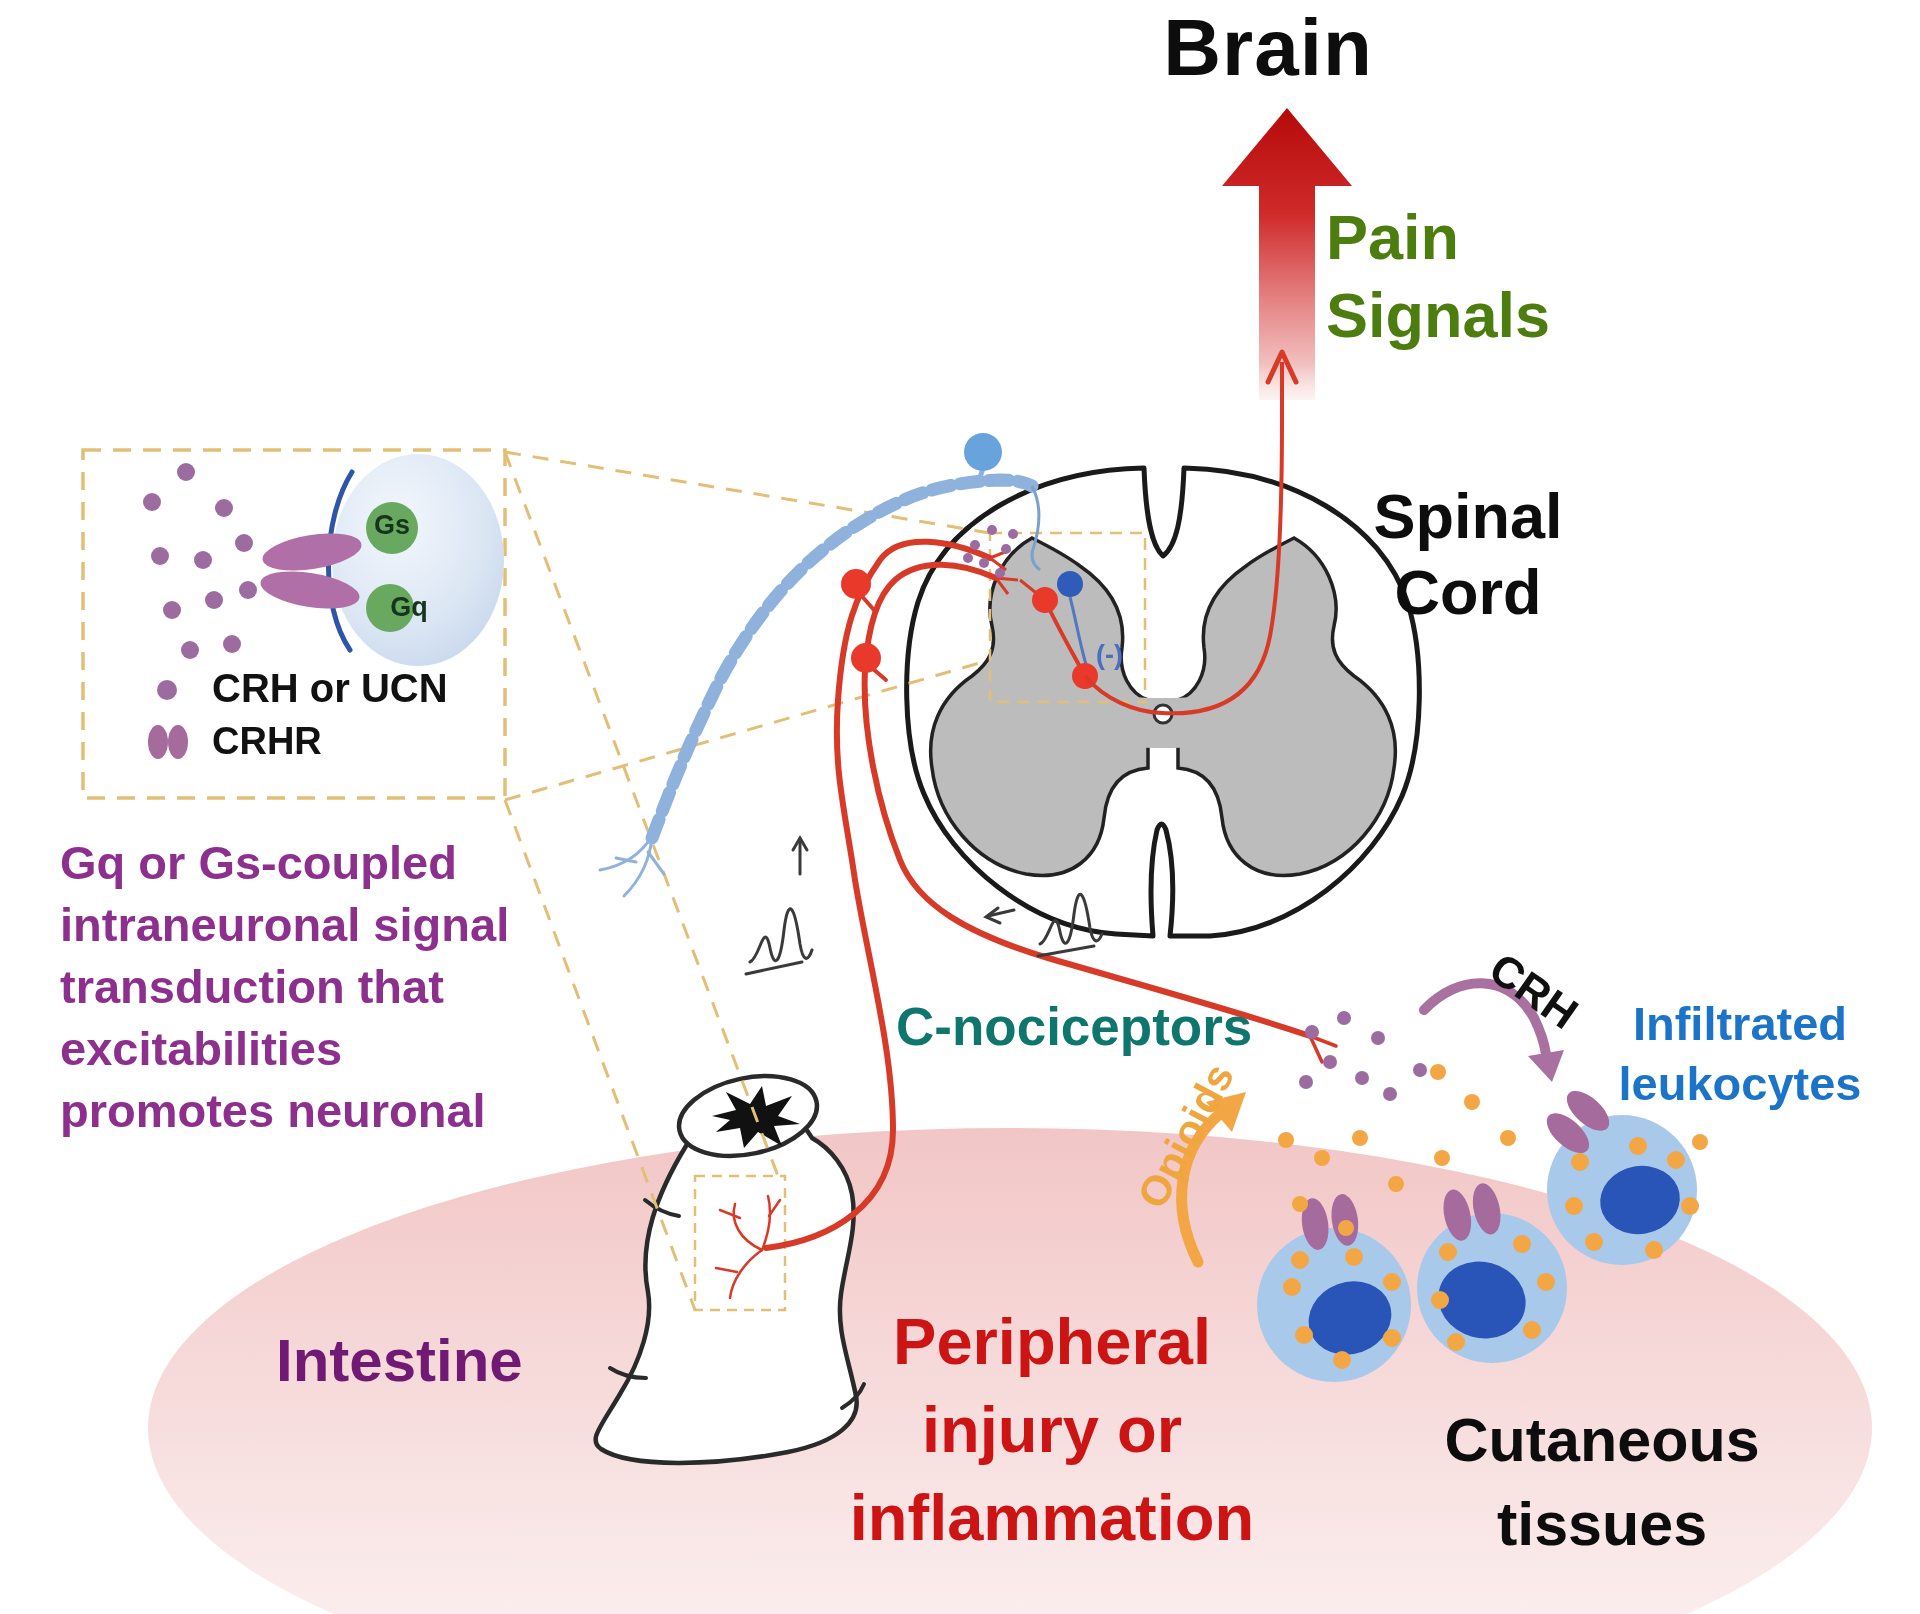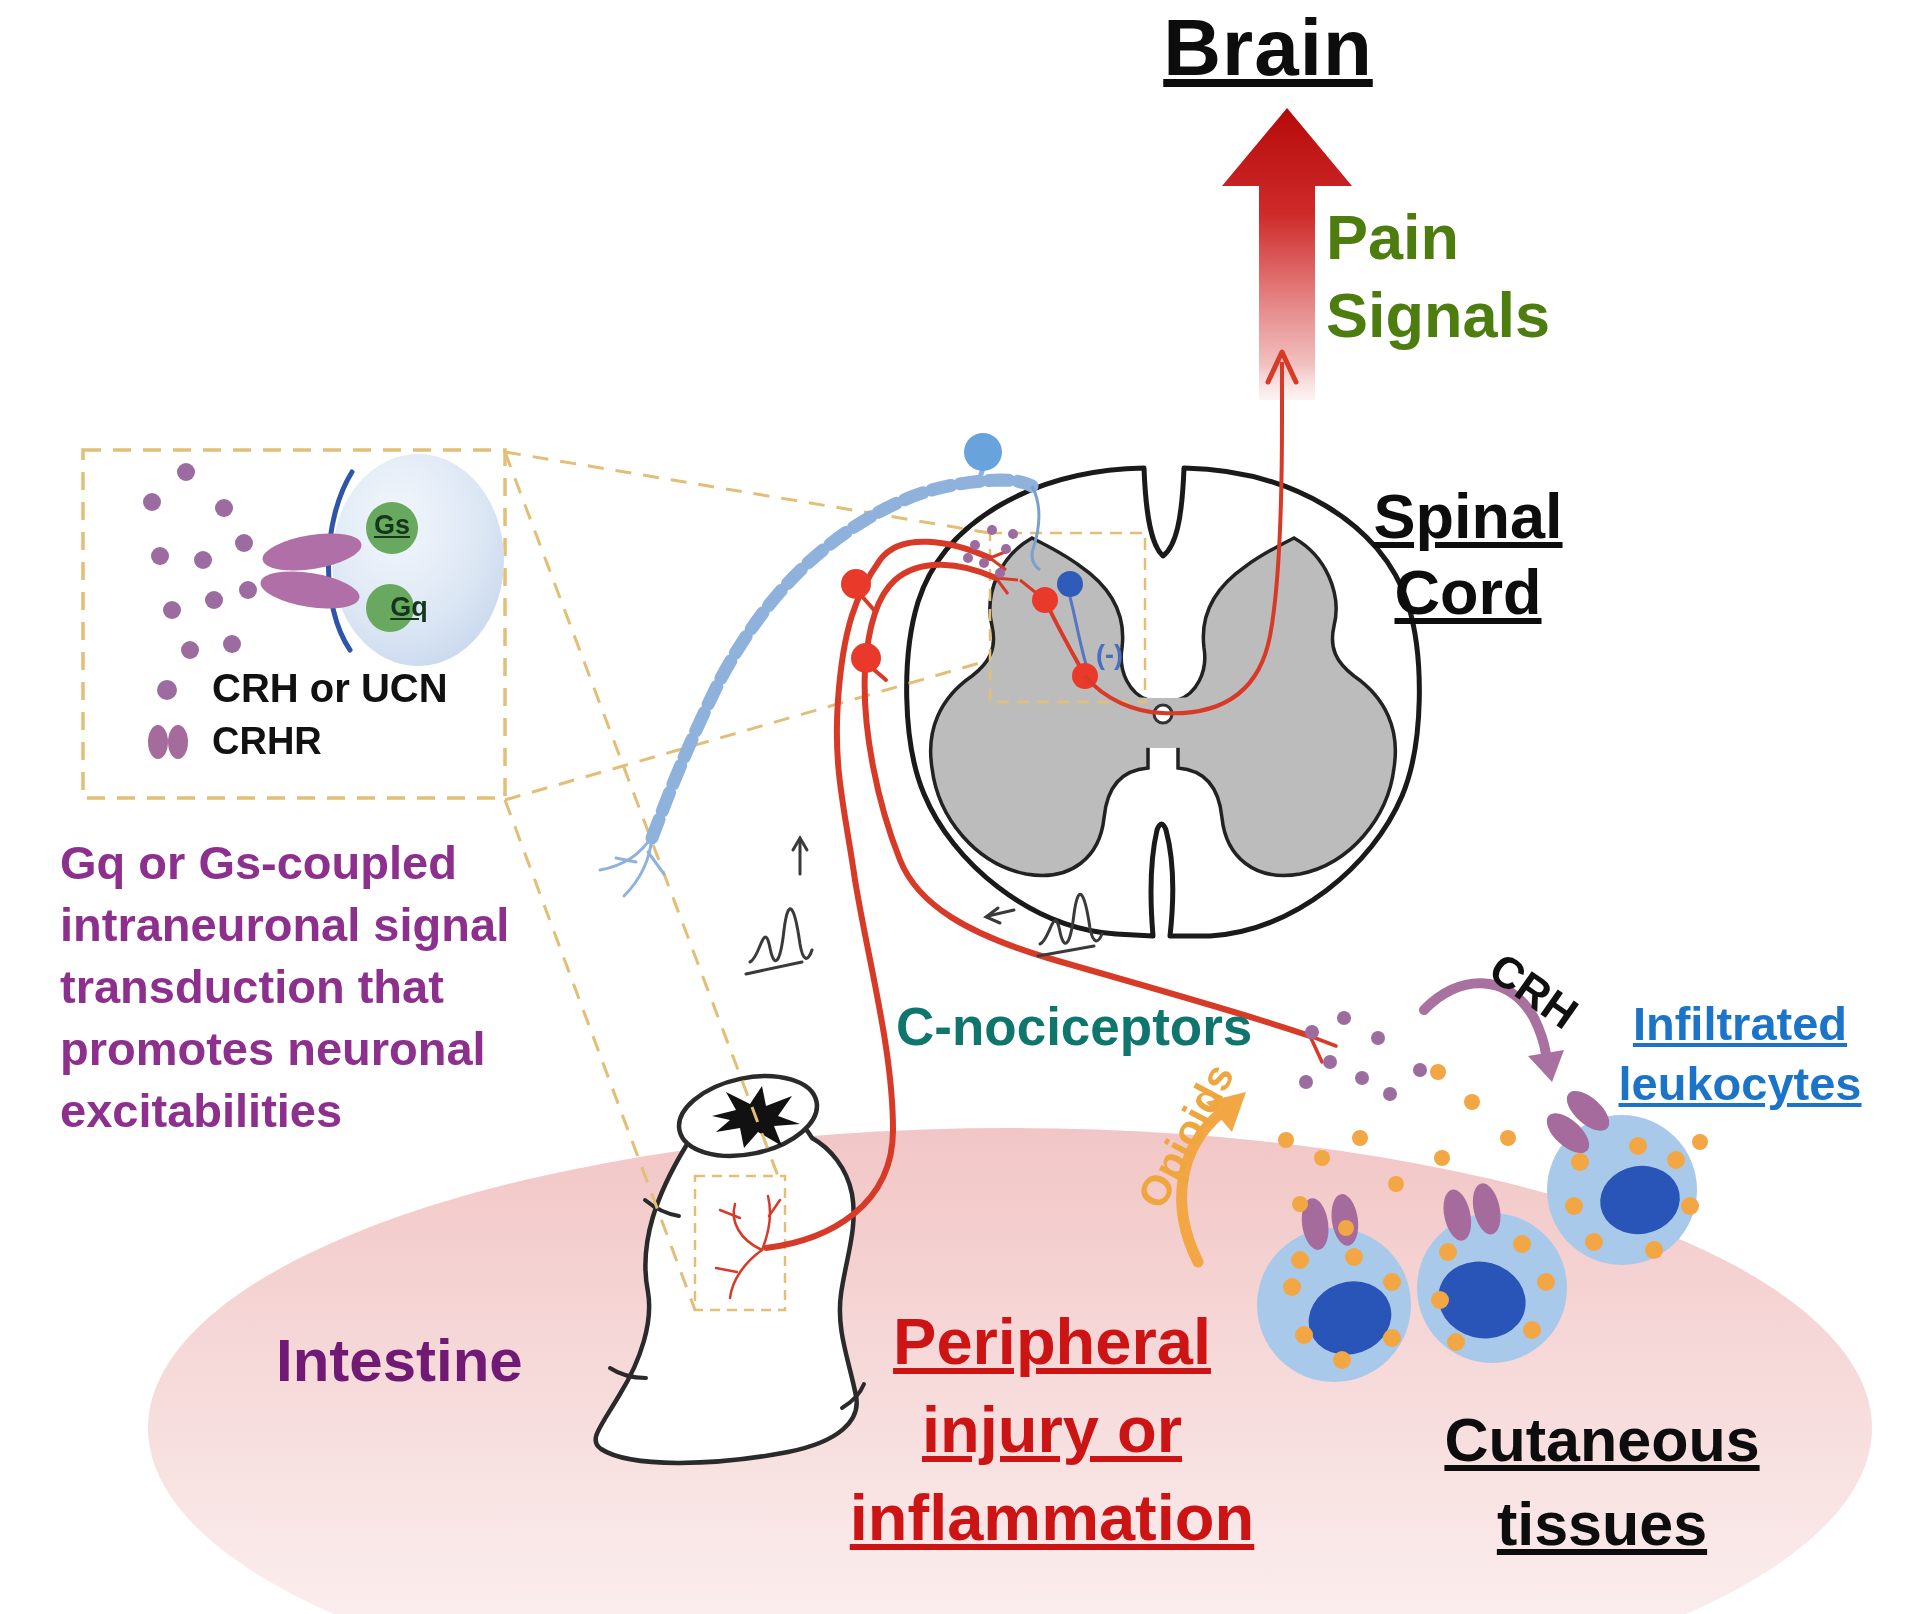--- a/index.html
+++ b/index.html
@@ -1,20 +1,20 @@
 <!DOCTYPE html>
 <html><head>
 <meta charset="utf-8">
 <style>
   html,body{margin:0;padding:0;background:#fff;}
   #stage{position:relative;width:1920px;height:1614px;background:#ffffff;overflow:hidden;
          font-family:"Liberation Sans",sans-serif;}
   #art{position:absolute;left:0;top:0;}
   .t{position:absolute;font-weight:bold;white-space:nowrap;z-index:5;}
-  .center{text-align:center;text-decoration:underline;}
+  .center{text-align:center;}
   .brain{left:1068px;top:2px;width:400px;font-size:80px;color:#0d0d0d;letter-spacing:1px;}
   .pain{left:1326px;top:198px;font-size:63px;color:#4d7c0f;line-height:78px;}
   .spinal{left:1348px;top:478px;width:240px;font-size:63px;color:#0d0d0d;line-height:76px;}
   .amech{left:570px;top:276px;width:520px;font-size:52px;color:#84a2d8;}
   .cnoci{left:896px;top:996px;font-size:53px;color:#0f766e;}
   .opioids{left:1108px;top:1112px;font-size:42px;color:#efa63e;transform:rotate(-62deg);}
   .crhlbl{left:1486px;top:966px;font-size:44px;color:#101010;transform:rotate(35deg);}
   .infil{left:1590px;top:994px;width:300px;font-size:47px;color:#1c74c9;line-height:60px;}
   .cutan{left:1412px;top:1398px;width:380px;font-size:61px;color:#0d0d0d;line-height:84px;}
   .periph{left:812px;top:1298px;width:480px;font-size:65px;color:#cc1414;line-height:88px;}
@@ -332,22 +332,22 @@
   <div>injury or</div>
   <div>inflammation</div>
 </div>
 
 <div class="t intes">Intestine</div>
 
 <div class="t desc">
   <div>Gq or Gs-coupled</div>
   <div>intraneuronal signal</div>
   <div>transduction that</div>
+  <div>excitabilities</div>
   <div>promotes neuronal</div>
-  <div>excitabilities</div>
 </div>
 
 <div class="t leg1">CRH or UCN</div>
 <div class="t leg2">CRHR</div>
 
 <div class="t gs center">Gs</div>
 <div class="t gq center">Gq</div>
 
 <div class="t minus">(-)</div>
 

